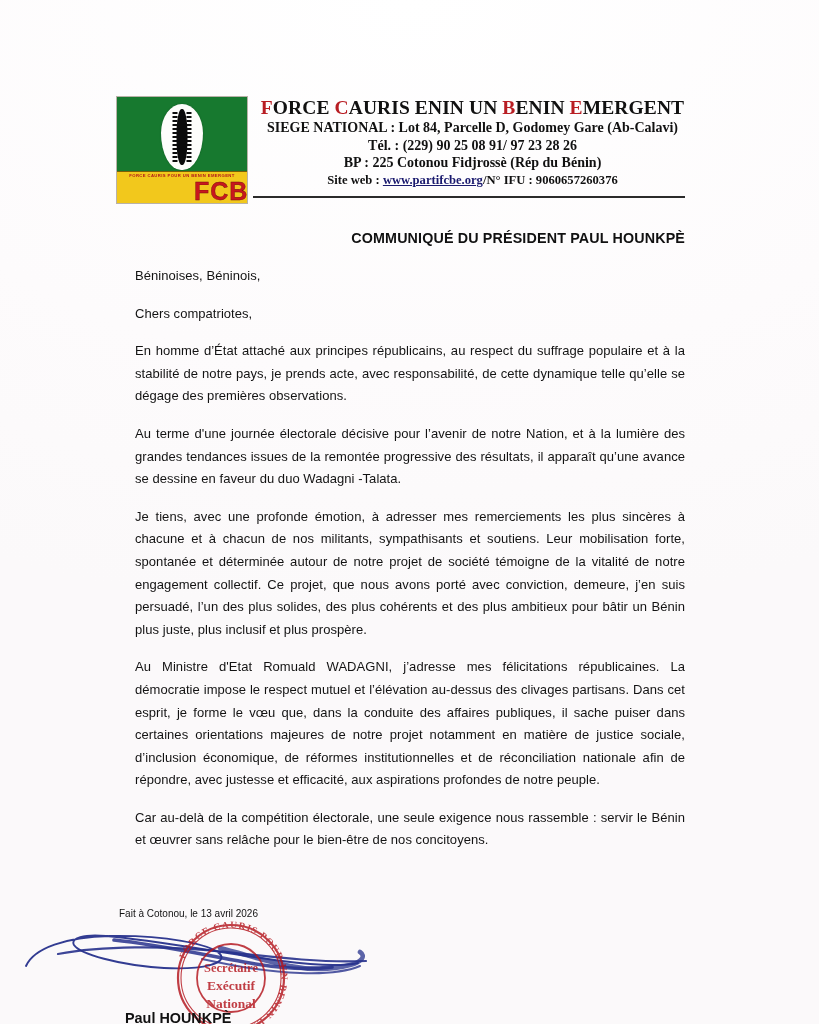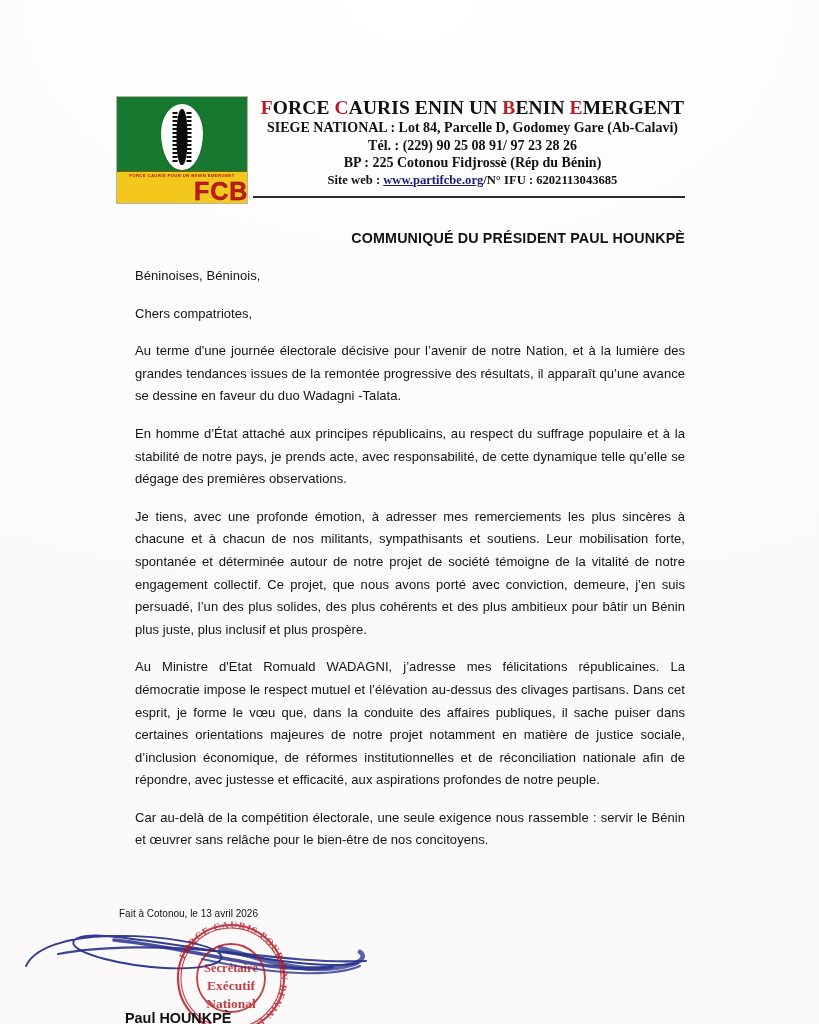--- a/index.html
+++ b/index.html
@@ -261,34 +261,34 @@
     </div>
 
     <div class="head-text">
       <div class="org-name">
         <span class="cap">F</span><span>ORCE </span><span class="cap">C</span><span>AURIS ENIN UN </span><span class="cap">B</span><span>ENIN </span><span class="cap">E</span><span>MERGENT</span>
       </div>
       <div class="head-line">SIEGE NATIONAL : Lot 84, Parcelle D, Godomey Gare (Ab-Calavi)</div>
       <div class="head-line">Tél. : (229) 90 25 08 91/ 97 23 28 26</div>
       <div class="head-line">BP : 225 Cotonou Fidjrossè (Rép du Bénin)</div>
       <div class="head-line small">
-        <span>Site web : </span><span class="site-url">www.partifcbe.org</span><span>/N° IFU : 6202113043685</span>
+        <span>Site web : </span><span class="site-url">www.partifcbe.org</span><span>/N° IFU : 9060657260376</span>
       </div>
     </div>
   </div>
 
   <div class="head-rule"></div>
 
   <div class="doc-title">COMMUNIQUÉ DU PRÉSIDENT PAUL HOUNKPÈ</div>
 
   <div class="body-text">
     <p class="plain">Béninoises, Béninois,</p>
     <p class="plain">Chers compatriotes,</p>
+    <p>En homme d’État attaché aux principes républicains, au respect du suffrage populaire et à la stabilité de notre pays, je prends acte, avec responsabilité, de cette dynamique telle qu’elle se dégage des premières observations.</p>
     <p>Au terme d'une journée électorale décisive pour l’avenir de notre Nation, et à la lumière des grandes tendances issues de la remontée progressive des résultats, il apparaît qu’une avance se dessine en faveur du duo Wadagni -Talata.</p>
-    <p>En homme d’État attaché aux principes républicains, au respect du suffrage populaire et à la stabilité de notre pays, je prends acte, avec responsabilité, de cette dynamique telle qu’elle se dégage des premières observations.</p>
     <p>Je tiens, avec une profonde émotion, à adresser mes remerciements les plus sincères à chacune et à chacun de nos militants, sympathisants et soutiens. Leur mobilisation forte, spontanée et déterminée autour de notre projet de société témoigne de la vitalité de notre engagement collectif. Ce projet, que nous avons porté avec conviction, demeure, j’en suis persuadé, l’un des plus solides, des plus cohérents et des plus ambitieux pour bâtir un Bénin plus juste, plus inclusif et plus prospère.</p>
     <p>Au Ministre d'Etat Romuald WADAGNI, j’adresse mes félicitations républicaines. La démocratie impose le respect mutuel et l’élévation au-dessus des clivages partisans. Dans cet esprit, je forme le vœu que, dans la conduite des affaires publiques, il sache puiser dans certaines orientations majeures de notre projet notamment en matière de justice sociale, d’inclusion économique, de réformes institutionnelles et de réconciliation nationale afin de répondre, avec justesse et efficacité, aux aspirations profondes de notre peuple.</p>
     <p>Car au-delà de la compétition électorale, une seule exigence nous rassemble : servir le Bénin et œuvrer sans relâche pour le bien-être de nos concitoyens.</p>
   </div>
 
   <div class="sig-block">
 
     <div class="sig-date">Fait à Cotonou, le 13 avril 2026</div>
 
     <svg class="signature-svg" viewBox="0 0 430 95">

